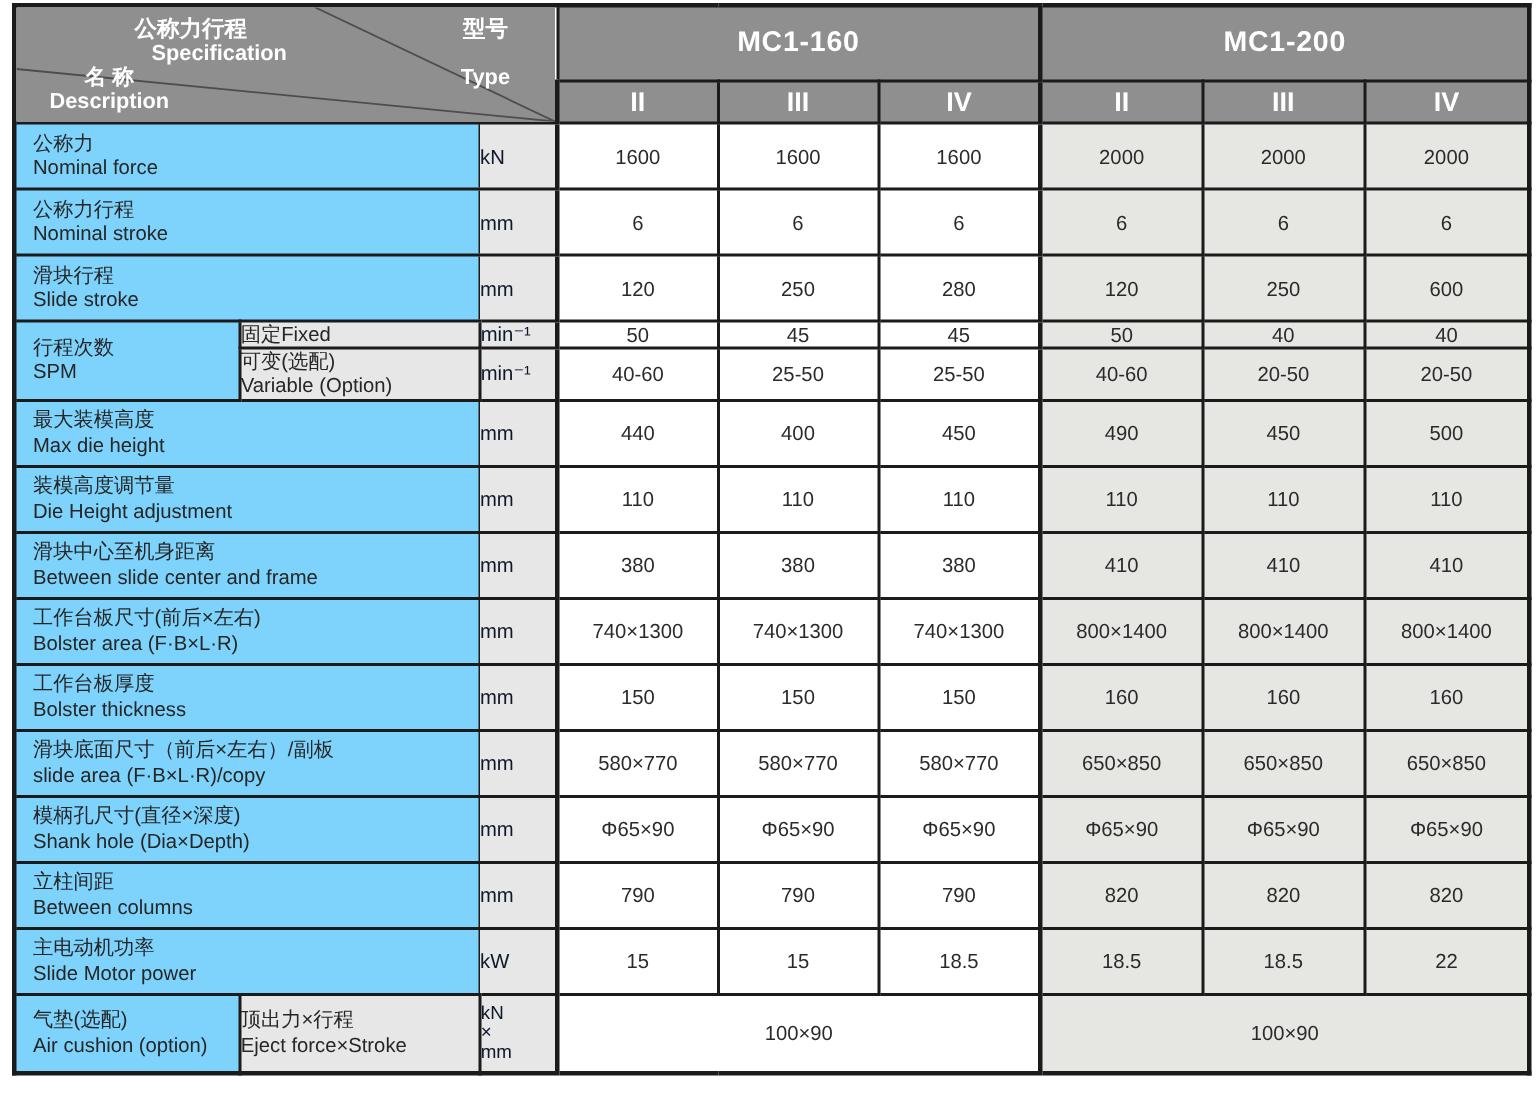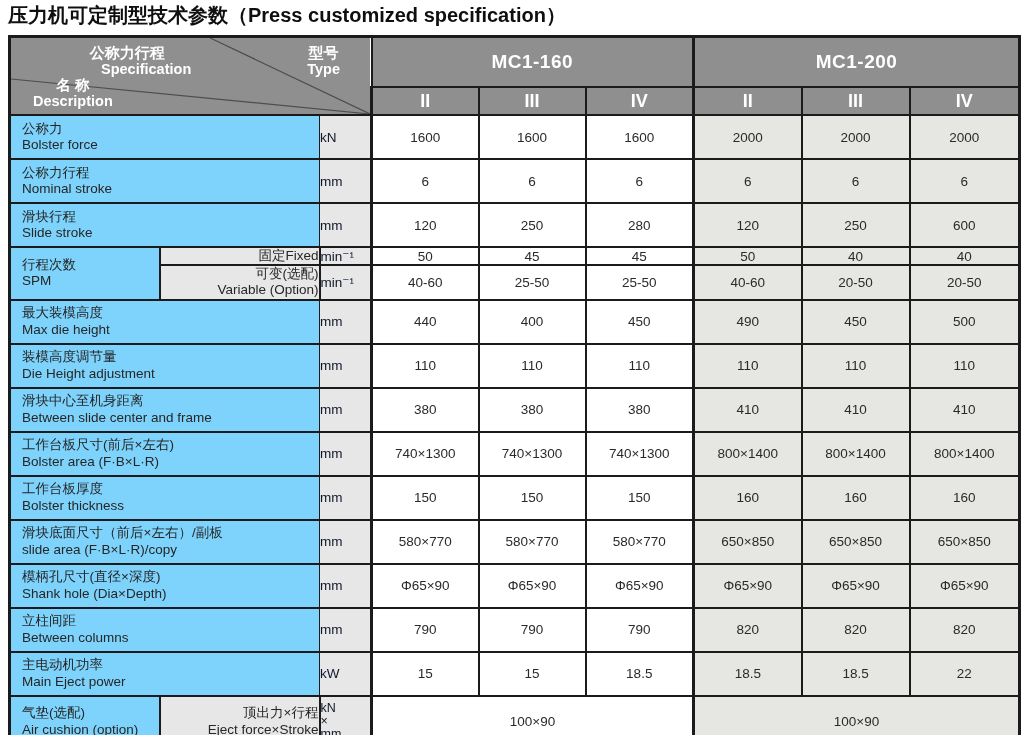--- a/index.html
+++ b/index.html
@@ -11,38 +11,37 @@
   
   .hd{background:#8f8f8f;color:#ffffff;font-weight:bold;text-align:center;}
   .grp{height:48px;font-size:19px;letter-spacing:0.5px;}
   .sub{height:26px;font-size:18px;}
   .corner{background:#8f8f8f;position:relative;padding:0;}
   .corner .diag{position:absolute;left:0;top:0;width:100%;height:100%;}
   .corner .blk{position:absolute;color:#fff;font-weight:bold;line-height:1.15;}
   .c-spec{top:6px;left:52px;font-size:15px;}
   .c-spec .en{margin-left:38px;font-size:14.5px;}
   .c-type{top:6px;right:30px;font-size:15px;text-align:center;}
-  .c-type .en{font-size:14.5px;}
+  .c-type .en{font-size:14.5px;margin-top:16px;}
   .c-desc{bottom:4px;left:22px;font-size:14.5px;}
   
   .lbl{background:#7dd3fc;padding:2px 4px 2px 11px;font-size:13.5px;color:#262626;line-height:1.2;border-right-width:1px;height:38px;}
-  .lbl2{background:#e7e7e7;text-align:right;font-size:13.5px;color:#262626;line-height:1.2;padding-left:40px;}
+  .lbl2{background:#e7e7e7;text-align:left;font-size:13.5px;color:#262626;line-height:1.2;}
   .unit{background:#e7e7e7;text-align:left;font-size:13.5px;color:#0f172a;border-left-width:1px;border-right-width:3px;}
   .v{text-align:center;font-size:13.5px;color:#2a2a2a;background:#ffffff;}
   .v.g{background:#e6e6e3;}
   .df{border-left-width:3px;}
   .gf{border-left-width:3px;}
   .airrow td{height:46px;}
   .air-unit{font-size:12.5px;line-height:1.05;padding:2px 0;}
 </style>
 </head>
 <body>
 
 <div class="page">
-  <div class="title">压力机可定制型技术参数（Press customized specification）</div>
 
   <table class="spec">
     <colgroup>
       <col style="width:150px">
         <col style="width:160px">
         <col style="width:52px">
       <col style="width:107px">
         <col style="width:107px">
         <col style="width:108px">
       <col style="width:108px">
@@ -79,21 +78,21 @@
       <td class="hd sub">III</td>
       <td class="hd sub">IV</td>
       <td class="hd sub gf">II</td>
       <td class="hd sub">III</td>
       <td class="hd sub">IV</td>
     </tr>
 
     <tr>
       <td class="lbl" colspan="2">
         <div>公称力</div>
-        <div>Bolster force</div>
+        <div>Nominal force</div>
       </td>
       <td class="unit">kN</td>
       <td class="v df">1600</td>
       <td class="v">1600</td>
       <td class="v">1600</td>
       <td class="v g gf">2000</td>
       <td class="v g">2000</td>
       <td class="v g">2000</td>
     </tr>
 
@@ -262,21 +261,21 @@
       <td class="v">790</td>
       <td class="v">790</td>
       <td class="v g gf">820</td>
       <td class="v g">820</td>
       <td class="v g">820</td>
     </tr>
 
     <tr>
       <td class="lbl" colspan="2">
         <div>主电动机功率</div>
-        <div>Main Eject power</div>
+        <div>Slide Motor power</div>
       </td>
       <td class="unit">kW</td>
       <td class="v df">15</td>
       <td class="v">15</td>
       <td class="v">18.5</td>
       <td class="v g gf">18.5</td>
       <td class="v g">18.5</td>
       <td class="v g">22</td>
     </tr>
 

